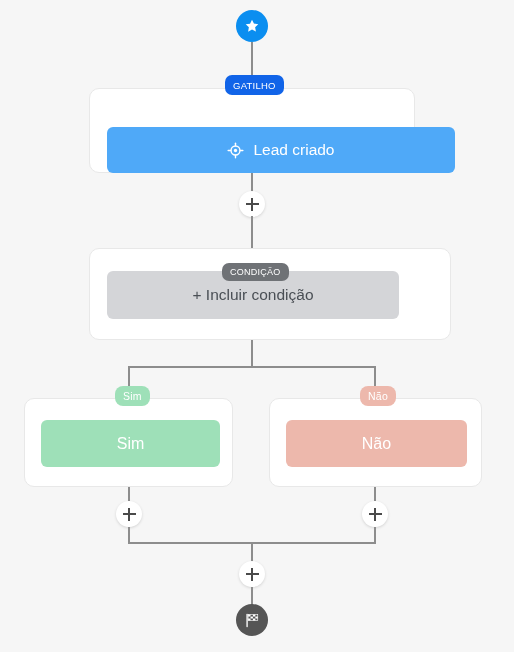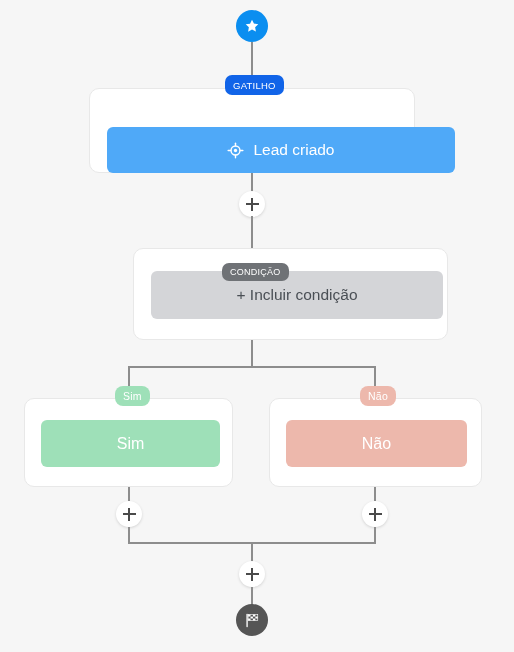--- a/index.html
+++ b/index.html
@@ -162,21 +162,21 @@
       <span>Lead criado</span>
     </div>
   </div>
 
   <div class="badge badge-trigger" style="left:225px; top:75px;">GATILHO</div>
 
   <div class="vline" style="left:251px; top:173px; height:31px;"></div>
   <div class="plus-btn" style="left:239px; top:191px;"></div>
   <div class="vline" style="left:251px; top:216px; height:32px;"></div>
 
-  <div class="card" style="left:89px; top:248px; width:315px; height:92px;margin-left:44px;">
+  <div class="card" style="left:89px; top:248px; width:362px; height:92px;">
     <div class="inner-btn inner-condition" style="left:17px; top:22px; width:292px; height:48px;">+ Incluir condição</div>
   </div>
 
   <div class="badge badge-condition" style="left:222px; top:235px;margin-top:28px;">CONDIÇÃO</div>
 
   <div class="vline" style="left:251px; top:340px; height:27px;"></div>
   <div class="hline" style="left:128px; top:366px; width:247px;"></div>
   <div class="vline" style="left:128px; top:366px; height:32px;"></div>
   <div class="vline" style="left:374px; top:366px; height:32px;"></div>
 

